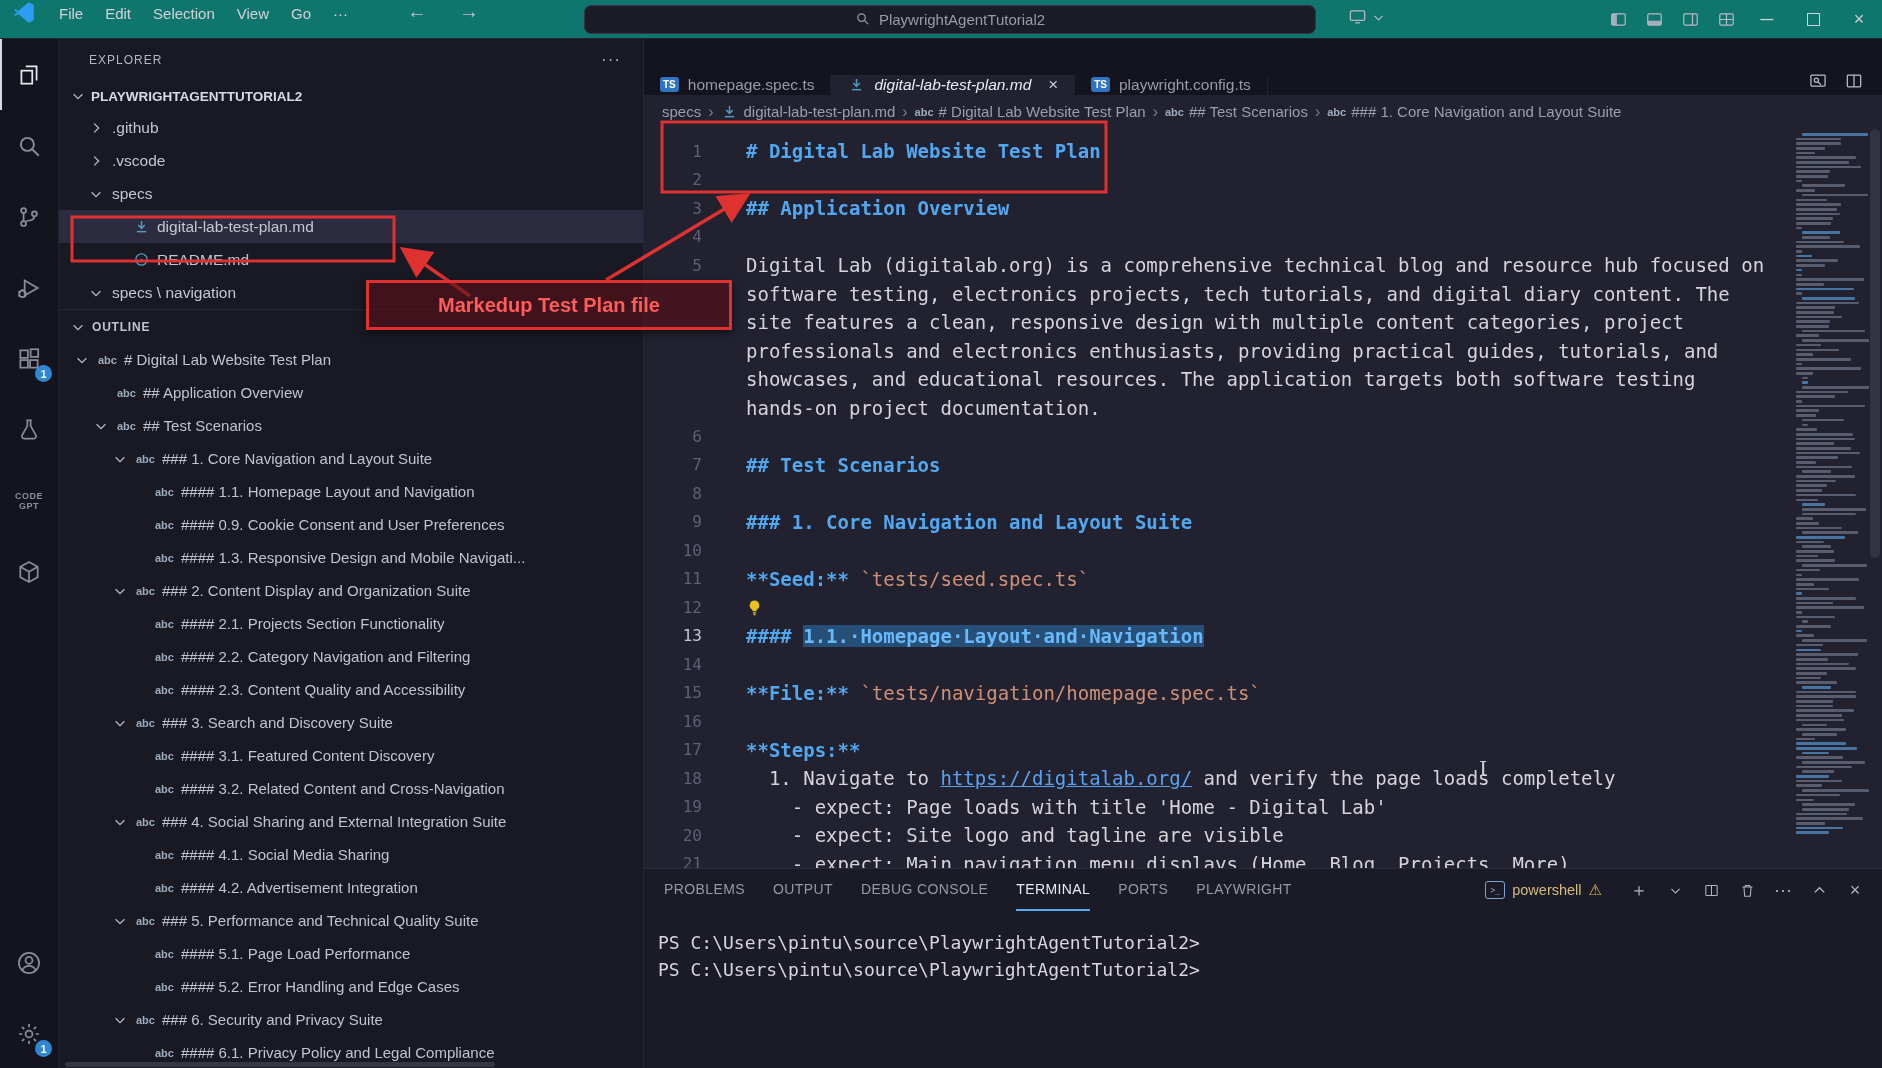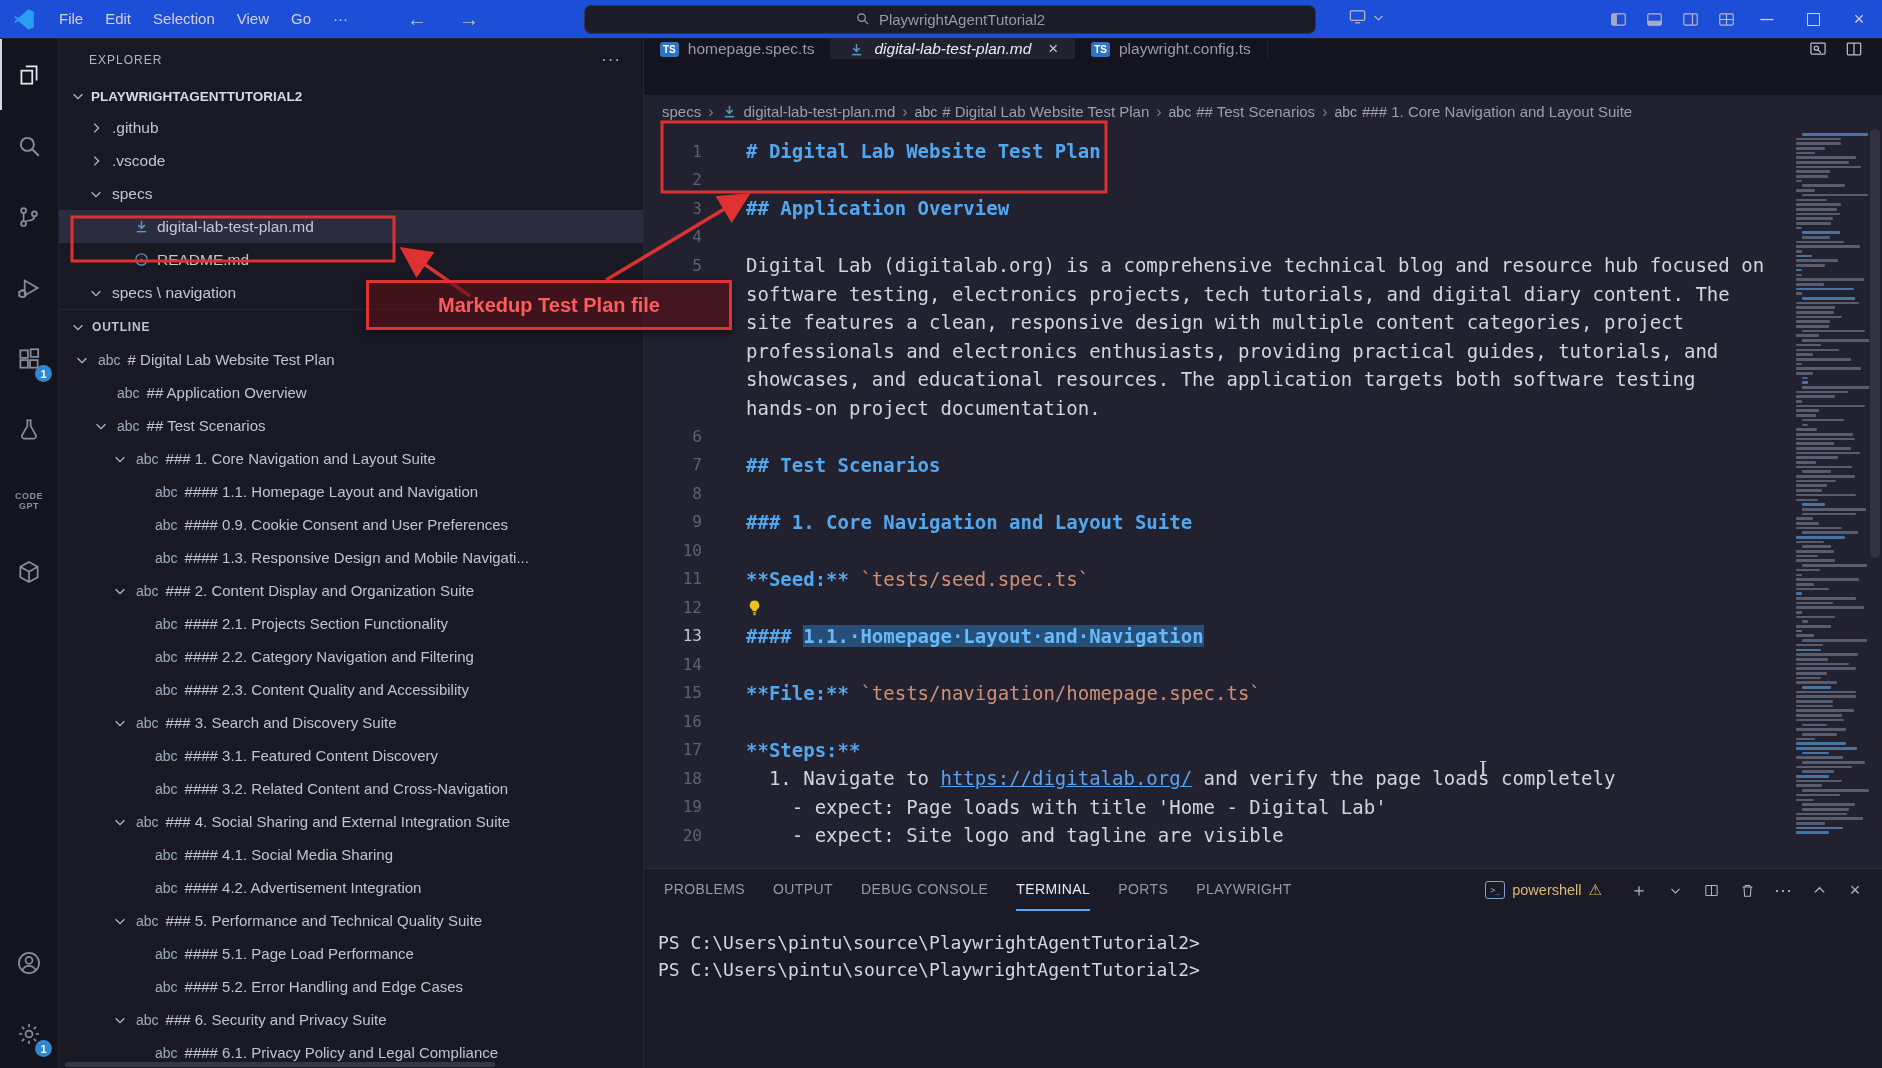--- a/index.html
+++ b/index.html
@@ -3,21 +3,21 @@
 <meta charset="utf-8">
 <style>
   html,body{margin:0;padding:0}
   body{
     width:1882px;height:1068px;overflow:hidden;position:relative;
     background:#1a1a26;color:#cccccc;
     font-family:"Liberation Sans",sans-serif;
     -webkit-font-smoothing:antialiased;
   }
   
-  .titlebar{height:38px;background:#1d4ed8;display:flex;align-items:center;position:relative;border-bottom:1px solid #22222e;}
+  .titlebar{height:38px;background:#0f766e;display:flex;align-items:flex-start;position:relative;border-bottom:1px solid #22222e;}
   .logo{width:48px;display:flex;justify-content:center;align-items:center}
   .menus{display:flex;align-items:center}
   .menu-item{padding:0 11px;font-size:15px;color:#d2d2da;height:28px;line-height:28px;border-radius:5px;cursor:default}
   .navbtns{margin-left:48px;display:flex;gap:32px;font-size:20px;color:#c0c0cc}
   .searchbox{position:absolute;left:584px;top:5px;width:730px;height:27px;background:#1c1c28;border:1px solid #35354a;border-radius:7px;display:flex;align-items:center;justify-content:center;gap:9px;color:#9a9aa8;font-size:15px}
   .copilot-chip{position:absolute;left:1348px;top:7px;display:flex;align-items:center;gap:5px;color:#b8b8c6}
   .tb-right{position:absolute;right:0;top:0;height:38px;display:flex;align-items:center}
   .tb-icon{width:36px;display:flex;justify-content:center;color:#b8b8c6}
   .winbtn{width:46px;height:38px;display:grid;place-items:center;color:#d0d0dc;font-size:18px}
   .max-sq{width:11px;height:11px;border:1.3px solid #d0d0dc}
@@ -34,25 +34,25 @@
   .side-header{height:42px;display:flex;align-items:center;justify-content:space-between;padding:0 22px 0 30px;font-size:12px;letter-spacing:1px;color:#b6b6c1}
   .more{font-size:17px;letter-spacing:1px;color:#b6b6c1;cursor:pointer}
   .proj-row{height:30px;display:flex;align-items:center;gap:4px;padding-left:10px;font-weight:700;font-size:13.5px;color:#dadae4}
   .tree-row{height:33px;display:flex;align-items:center;gap:7px;font-size:15.5px;color:#c6c6d0;cursor:pointer}
   .tree-row.sel{background:#2c2c40}
   .chev{width:18px;display:flex;justify-content:center;color:#b9b9c6;flex:none}
   .spacer{width:18px;flex:none}
   .fileicon{width:18px;display:flex;justify-content:center;flex:none}
   .side-sec{height:33px;display:flex;align-items:center;gap:5px;padding-left:10px;font-weight:700;font-size:12px;letter-spacing:.8px;color:#c2c2cd;border-top:1px solid #252533}
   .out-row{height:33px;display:flex;align-items:center;gap:7px;font-size:15px;color:#c3c3cd;cursor:pointer;white-space:nowrap}
-  .abc{font-size:14px;font-weight:400;color:#9cacbc;flex:none}
+  .abc{font-size:11px;font-weight:700;color:#9cacbc;flex:none}
   .side-hscroll{position:absolute;bottom:2px;left:6px;width:430px;height:5px;background:rgba(110,110,130,.35);border-radius:3px}
   
   .editor-region{flex:1;display:flex;flex-direction:column;min-width:0}
-  .tabbar{height:56px;background:#14141e;display:flex;align-items:flex-start}
+  .tabbar{height:56px;background:#14141e;display:flex;align-items:flex-end}
   .tab{display:flex;align-items:center;gap:9px;padding:0 16px;font-size:15.5px;color:#9a9aa8;border-right:1px solid #20202e;cursor:pointer;white-space:nowrap}
   .tab.active{background:#212130;color:#ececf4}
   .tab.active .tab-label{font-style:italic}
   .ts-badge{background:#2f74c0;color:#fff;font-size:10px;font-weight:700;border-radius:3px;padding:2px 3px;font-style:normal}
   .tab-close{margin-left:8px;color:#c8c8d4;font-size:17px}
   .tab-actions{margin-left:auto;display:flex;align-items:center;gap:16px;padding-right:18px;color:#bcbcca}
   .breadcrumbs{height:34px;background:#212130;display:flex;align-items:center;gap:7px;padding-left:18px;font-size:15px;color:#9d9dab;white-space:nowrap;overflow:hidden}
   .crumb{display:flex;align-items:center;gap:5px}
   .crumb-sep{color:#7d7d8c;font-size:16px}
   
@@ -626,20 +626,24 @@
               <span class="gut">18</span>
               <span class="codeline"><span class="st">  1. Navigate to </span><span class="sl">https://digitalab.org/</span><span class="st"> and verify the page loads completely</span></span>
             </div>
             <div class="code-row">
               <span class="gut">19</span>
               <span class="codeline"><span class="st">    - expect: Page loads with title 'Home - Digital Lab'</span></span>
             </div>
             <div class="code-row">
               <span class="gut">20</span>
               <span class="codeline"><span class="st">    - expect: Site logo and tagline are visible</span></span>
+            </div>
+            <div class="code-row">
+              <span class="gut">21</span>
+              <span class="codeline"><span class="st">    - expect: Main navigation menu displays (Home, Blog, Projects, More)</span></span>
             </div>
           </div>
         <div class="minimap" id="minimap">
             <div class="mm-row mm-b" style="width: 65.7213px; margin-left: 12px;"></div>
             <div class="mm-row" style="width: 44.7666px;"></div>
             <div class="mm-row" style="width: 45.3139px;"></div>
             <div class="mm-row" style="width: 29.0683px;"></div>
             <div class="mm-row" style="width: 18.9099px;"></div>
             <div class="mm-row" style="width: 59.6001px;"></div>
             <div class="mm-row" style="width: 53.1791px;"></div>

